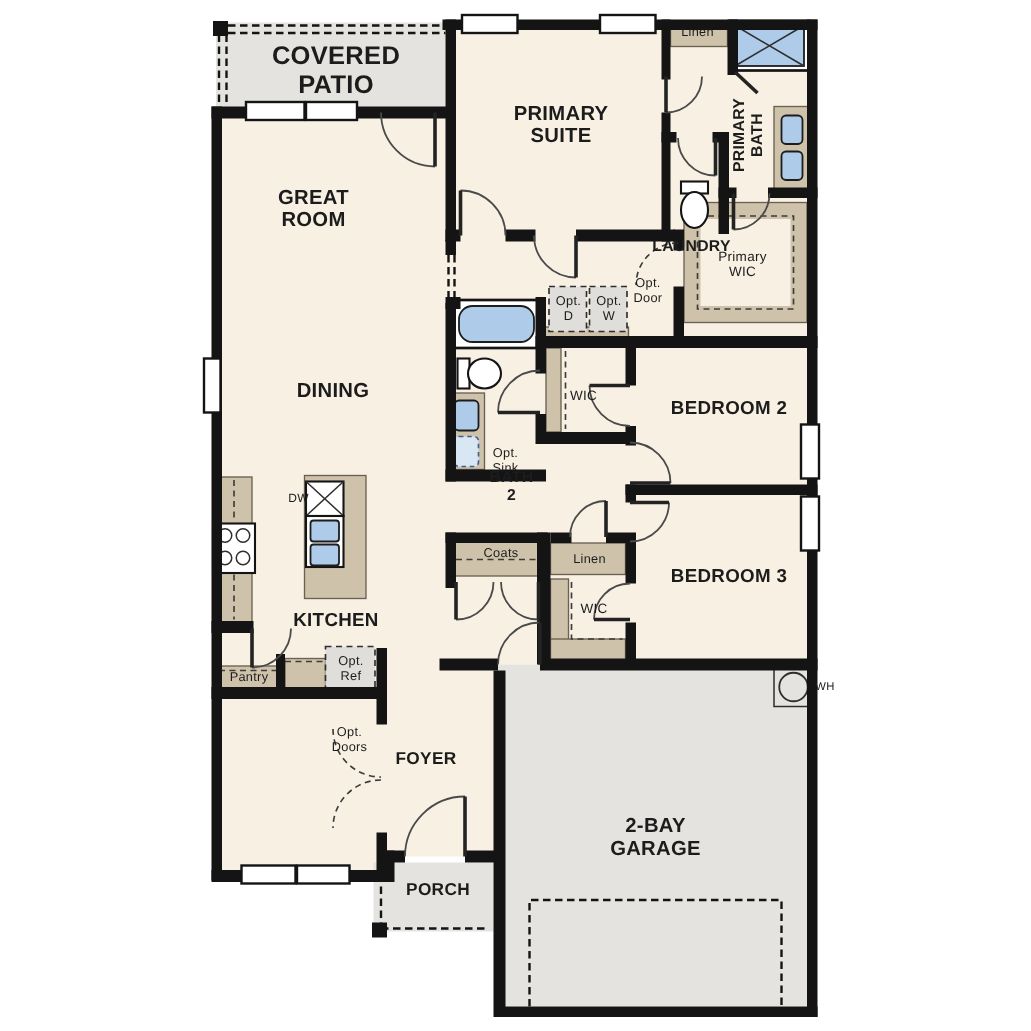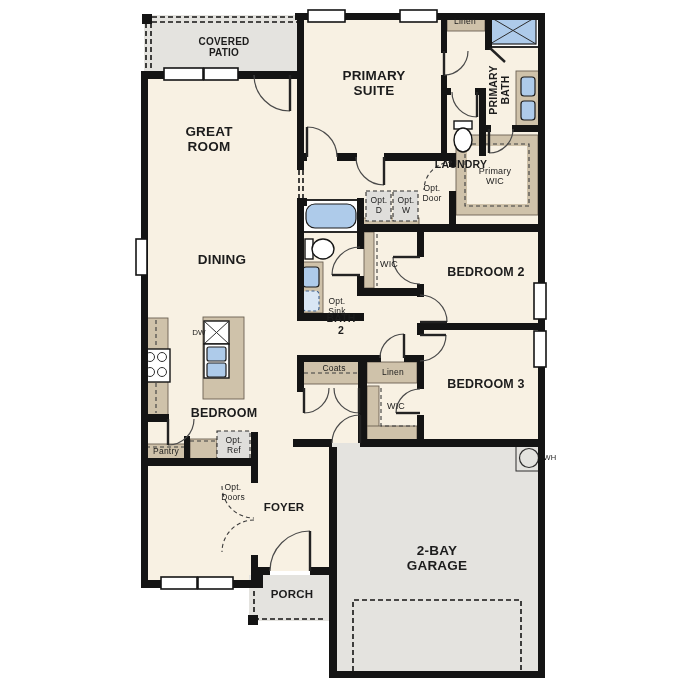--- a/index.html
+++ b/index.html
@@ -226,21 +226,21 @@
         <line class="leaf" x1="310" y1="571" x2="310" y2="531"></line>
     <path class="door" d="M194 419 A26 26 0 0 1 168 445"></path>
         <line class="leaf" x1="168" y1="419" x2="168" y2="445"></line>
     <path class="door" d="M380 358 A24 24 0 0 1 404 334"></path>
         <line class="leaf" x1="404" y1="358" x2="404" y2="334"></line>
     <path class="dash" d="M222 486 A32 32 0 0 0 254 518"></path>
     <path class="dash" d="M254 520 A32 32 0 0 0 222 552"></path>
   </g>
 </svg>
 
-  <div class="lb bold" style="left:224px;top:47px;font-size:10px;">COVERED
+  <div class="lb bold" style="left:224px;top:47px;font-size:17px;">COVERED
 PATIO</div>
   <div class="lb bold" style="left:209px;top:139px;font-size:13.5px;">GREAT
 ROOM</div>
   <div class="lb bold" style="left:374px;top:83px;font-size:13.5px;">PRIMARY
 SUITE</div>
   <div class="lb bold vert" style="left:500px;top:90px;font-size:10.5px;">PRIMARY
 BATH</div>
   <div class="lb" style="left:465px;top:22px;font-size:8.5px;">Linen</div>
   <div class="lb" style="left:495px;top:176px;font-size:9px;">Primary
 WIC</div>
@@ -255,21 +255,21 @@
   <div class="lb bold" style="left:341px;top:281px;font-size:10.5px;margin-top:44px;">BATH
 2</div>
   <div class="lb" style="left:337px;top:307px;font-size:8.5px;">Opt.
 Sink</div>
   <div class="lb" style="left:389px;top:264px;font-size:9px;">WIC</div>
   <div class="lb bold" style="left:486px;top:272px;font-size:12.5px;">BEDROOM 2</div>
   <div class="lb" style="left:334px;top:369px;font-size:8.5px;">Coats</div>
   <div class="lb" style="left:393px;top:373px;font-size:8.5px;">Linen</div>
   <div class="lb" style="left:396px;top:406px;font-size:9px;">WIC</div>
   <div class="lb bold" style="left:486px;top:384px;font-size:12.5px;">BEDROOM 3</div>
-  <div class="lb bold" style="left:224px;top:413px;font-size:12.5px;">BEDROOM</div>
+  <div class="lb bold" style="left:224px;top:413px;font-size:12.5px;">KITCHEN</div>
   <div class="lb" style="left:199px;top:333px;font-size:8px;">DW</div>
   <div class="lb" style="left:166px;top:452px;font-size:8.5px;">Pantry</div>
   <div class="lb" style="left:234px;top:446px;font-size:8.5px;">Opt.
 Ref</div>
   <div class="lb" style="left:233px;top:493px;font-size:8.5px;">Opt.
 Doors</div>
   <div class="lb bold" style="left:284px;top:507px;font-size:11.5px;">FOYER</div>
   <div class="lb bold" style="left:292px;top:594px;font-size:11.5px;">PORCH</div>
   <div class="lb bold" style="left:437px;top:558px;font-size:13.5px;">2-BAY
 GARAGE</div>

